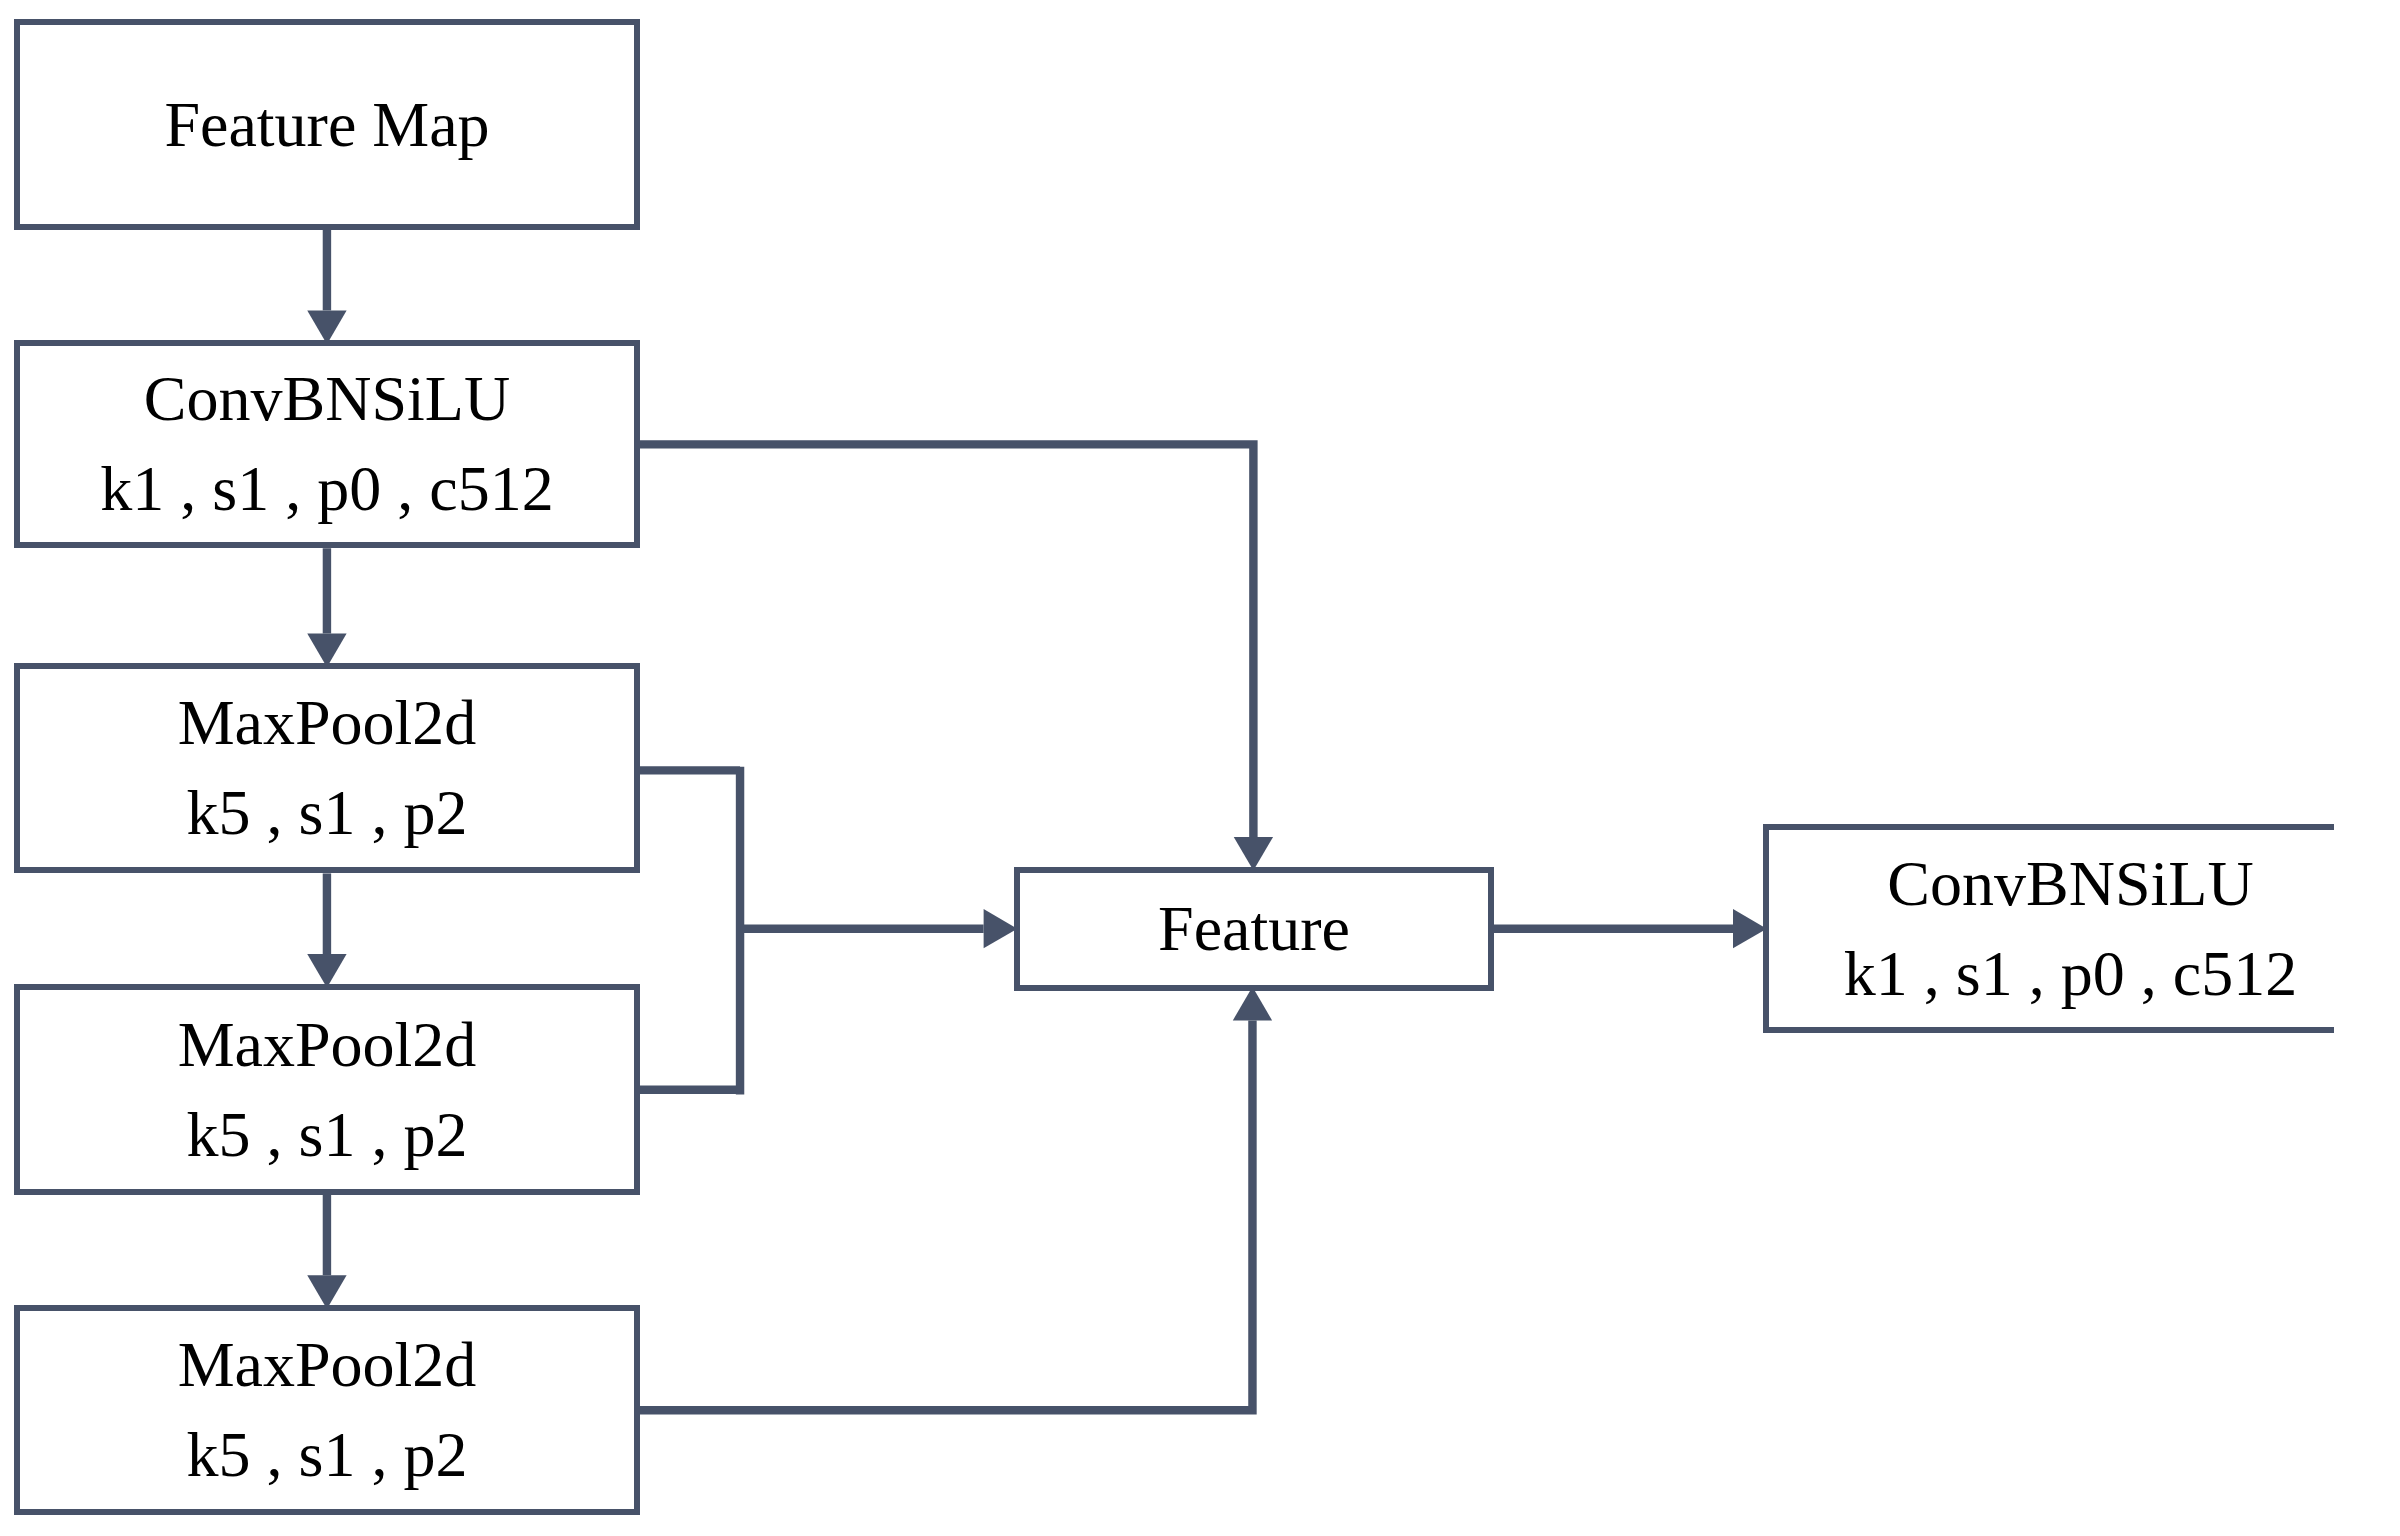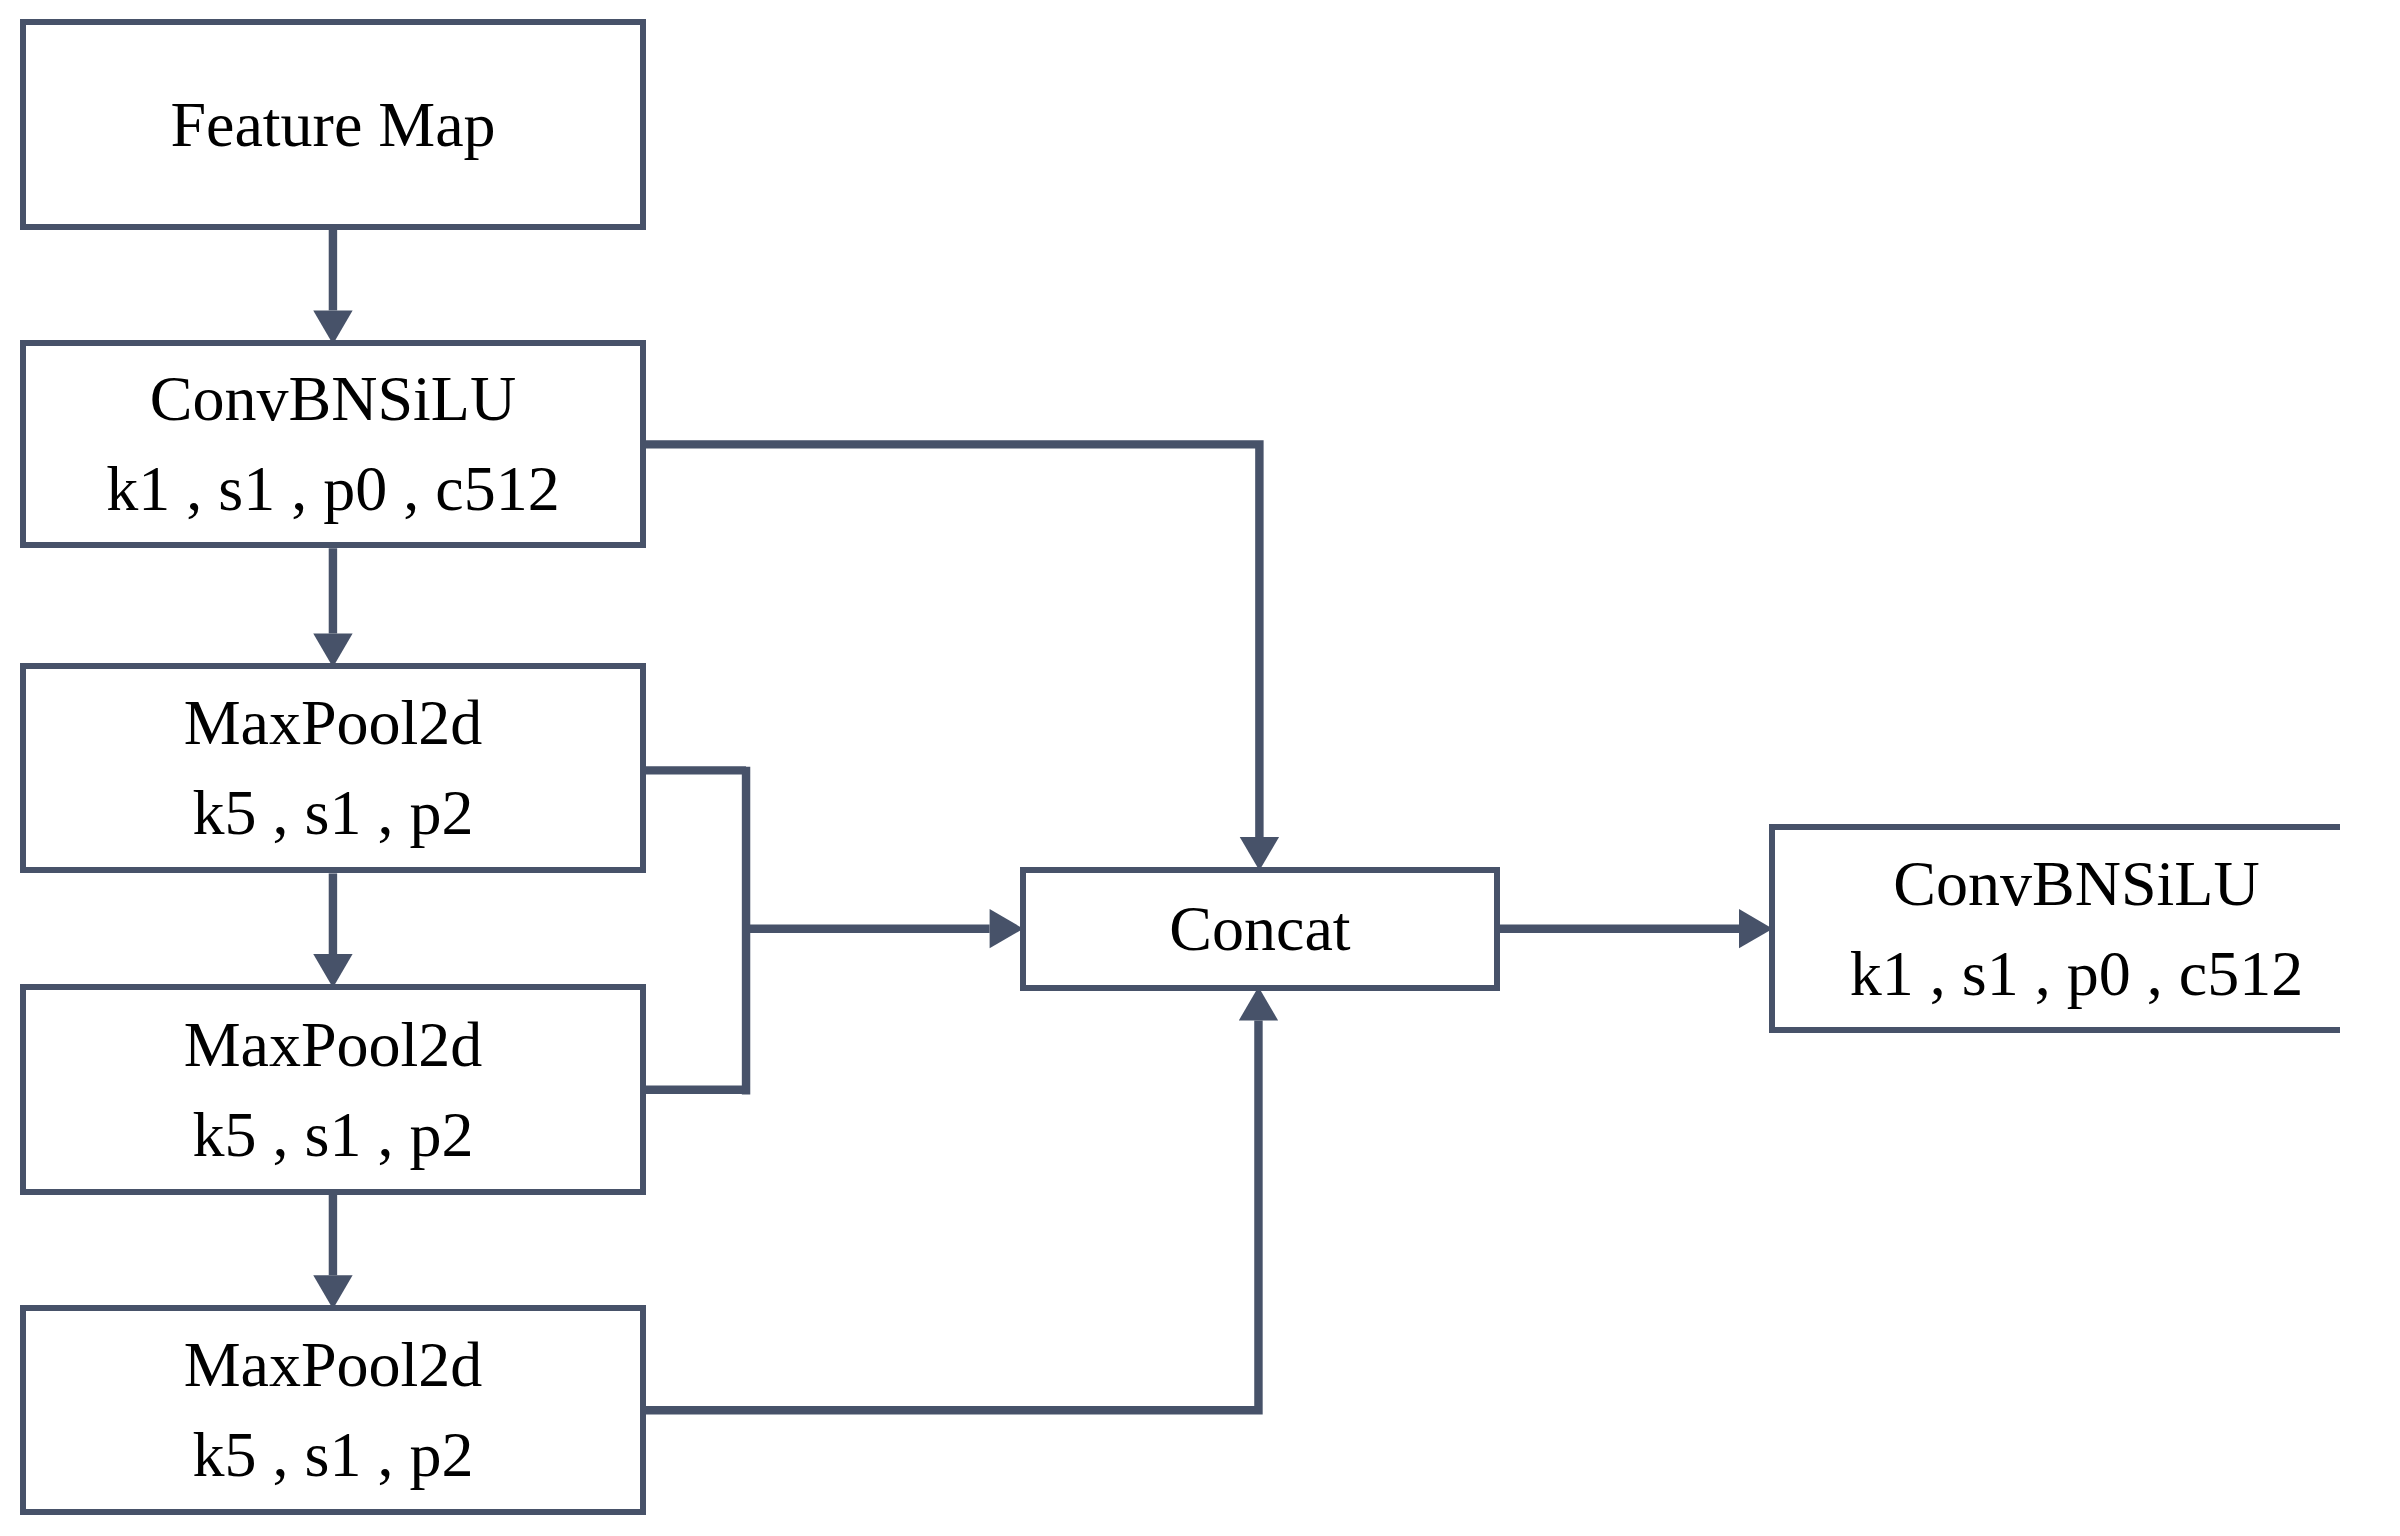--- a/index.html
+++ b/index.html
@@ -6,21 +6,20 @@
     --line-color:#475269;
     --text-color:#000000;
     --bg-color:#ffffff;
   }
   html,body{margin:0;padding:0;background:var(--bg-color);}
   .canvas{
     position:relative;
     width:2334px;height:1537px;
     background:var(--bg-color);
     overflow:hidden;
-    margin-left:6px;
   }
   .connector-layer{
     position:absolute;left:0;top:0;width:2400px;height:1537px;
   }
   .edges path{stroke:var(--line-color);stroke-width:9;fill:none;}
   .heads polygon{fill:var(--line-color);stroke:none;}
   .node{
     position:absolute;
     box-sizing:border-box;
     border:6.6px solid var(--line-color);
@@ -88,21 +87,21 @@
     <div>MaxPool2d</div>
     <div>k5 , s1 , p2</div>
   </div>
 
   <div class="node node-maxpool2d-3">
     <div>MaxPool2d</div>
     <div>k5 , s1 , p2</div>
   </div>
 
   <div class="node node-concat">
-    <div>Concat</div>
+    <div>Feature</div>
   </div>
 
   <div class="node node-conv-bn-silu-2">
     <div>ConvBNSiLU</div>
     <div>k1 , s1 , p0 , c512</div>
   </div>
 
 </div>
 
 

